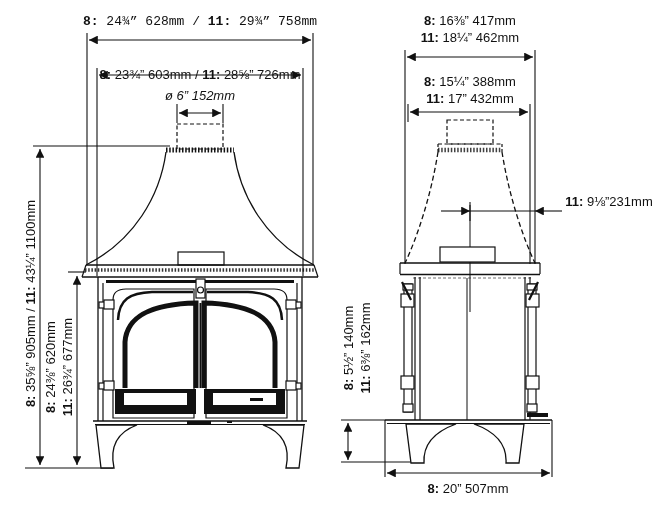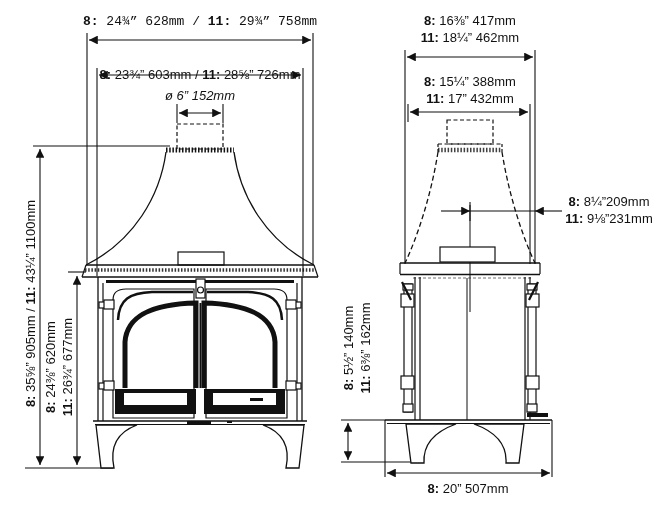--- a/index.html
+++ b/index.html
@@ -258,24 +258,20 @@
       <span>15¼” 388mm</span>
     </div>
     <div>
       <span class="b">11:</span>
       <span>17” 432mm</span>
     </div>
   </div>
 
   <div class="dim" style="left:548px;top:193px;width:122px;">
     <div>
-      <span class="b">8:</span>
-      <span>8¼”209mm</span>
-    </div>
-    <div>
       <span class="b">11:</span>
       <span>9⅛”231mm</span>
     </div>
   </div>
 
   <div class="dim" style="left:388px;top:480px;width:160px;">
     <div>
       <span class="b">8:</span>
       <span>20” 507mm</span>
     </div>

